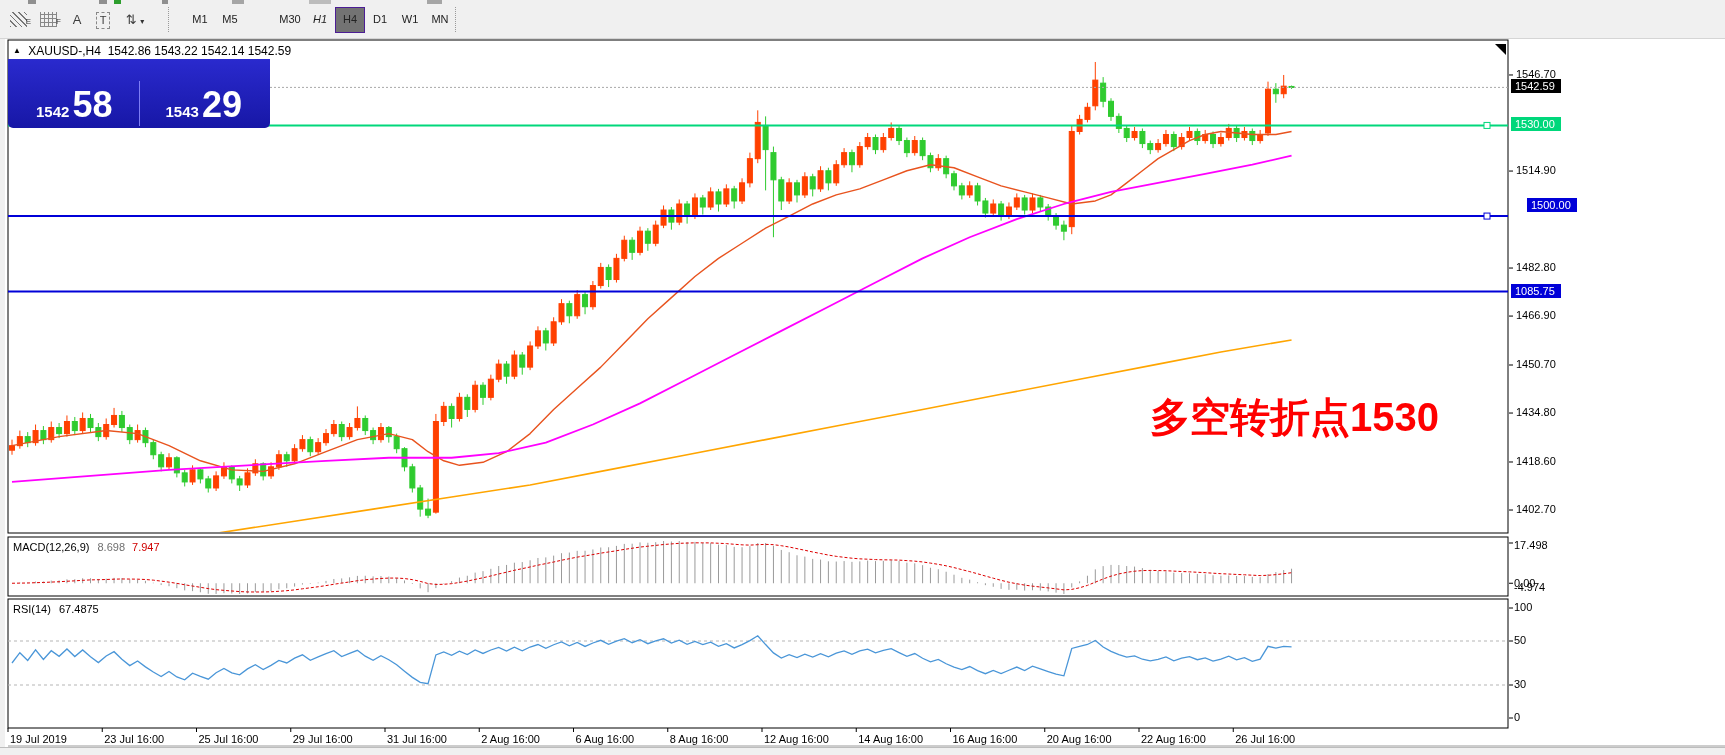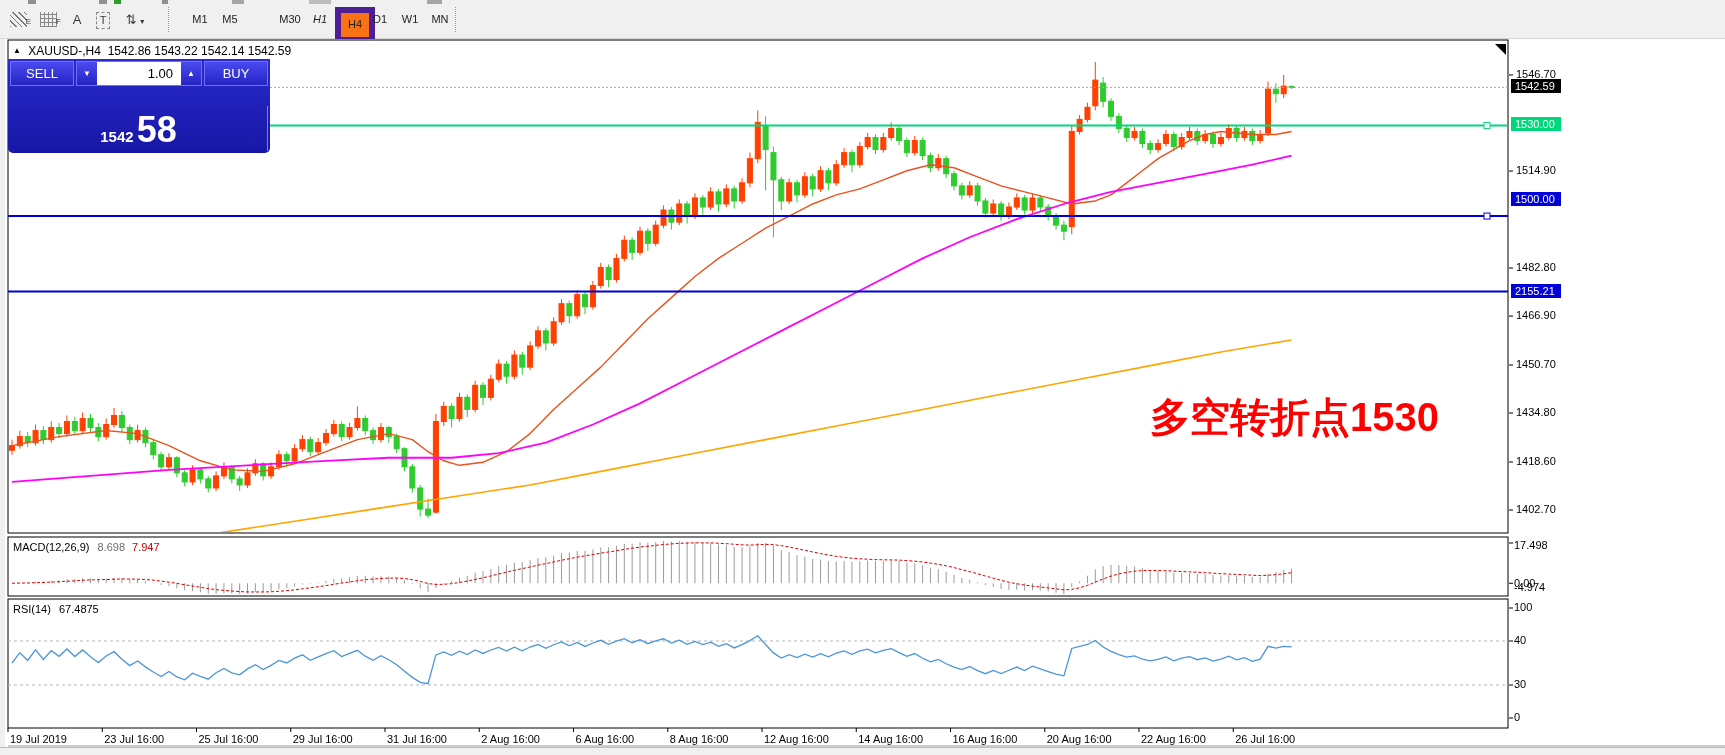--- a/index.html
+++ b/index.html
@@ -9,21 +9,21 @@
   .sliver{position:absolute;top:0;height:4px;background:#8f8f8f}
   .tool{position:absolute;top:8px;height:24px;width:26px;color:#3c3c3c;font-size:13px;text-align:center;line-height:24px;cursor:default}
   .tool .badge{position:absolute;right:1px;bottom:-2px;font-size:8px;color:#333}
   .hatch{position:absolute;left:4px;top:4px;width:17px;height:15px;
     background:repeating-linear-gradient(45deg,#777 0 1px,transparent 1px 4px)}
   .gridic{position:absolute;left:4px;top:4px;width:17px;height:15px;
     background:repeating-linear-gradient(0deg,#888 0 1px,transparent 1px 4px),repeating-linear-gradient(90deg,#888 0 1px,transparent 1px 4px)}
   .tbox{display:inline-block;border:1px dashed #888;padding:0 3px;line-height:15px;font-size:11px}
   .sep{position:absolute;top:7px;height:25px;border-left:1px dotted #9a9a9a}
   .tf{position:absolute;top:7px;width:30px;height:24px;font-size:11px;color:#222;text-align:center;line-height:24px;cursor:default}
-  .tf.active{background:#f97316;border:6px solid #4c1d95;line-height:22px;width:28px}
+  .tf.active{background:#737373;border:1px solid #4c1d95;line-height:22px;width:28px}
   
   #window{position:absolute;left:5px;top:39px;width:1720px;height:709px;background:#fff}
   #plot-svg{position:absolute;left:0;top:0}
   #hdr{position:absolute;left:13px;top:44px;font-size:12px;color:#000;white-space:nowrap}
   #hdr .tri{font-size:8px;vertical-align:2px;margin-right:4px}
   
   #trade{position:absolute;left:8px;top:59px;width:258px;background:linear-gradient(#2a2ace,#1717a6);border-radius:0 0 5px 5px;padding:2px}
   #trade .row1{display:flex;height:25px;gap:2px}
   .tbtn{flex:0 0 62px;background:linear-gradient(#4a4af0,#2424c4);border:1px solid #6f6fff;color:#fff;font-size:13px;text-align:center;line-height:24px;cursor:pointer}
   .spin{flex:1;display:flex;border:1px solid #6f6fff;background:#fff}
@@ -645,68 +645,63 @@
     <line x1="1233.25" y1="728" x2="1233.25" y2="732" stroke="#000"></line>
   </svg>
 
 <div id="hdr">
   <span class="tri">▲</span>
   <span>XAUUSD-,H4</span>&nbsp;
   <span>1542.86 1543.22 1542.14 1542.59</span>
 </div>
 
 <div id="trade">
-  <div class="row1">
-    <div class="tbtn">SELL</div>
-    <div class="spin">
-      <div class="spbtn">▼</div>
-      <input value="1.00" style="">
-      <div class="spbtn">▲</div>
-    </div>
-    <div class="tbtn">BUY</div>
-  </div>
   <div class="row2">
     <div class="quote">
       <span class="small">1542</span>
       <span class="big">58</span>
     </div>
     <div class="qdiv"></div>
+    <div class="quote">
+      <span class="small">1543</span>
+      <span class="big">29</span>
+    </div>
   </div>
 </div>
 
 <div id="annot" style="color: rgb(255, 0, 0);">多空转折点1530</div>
 
 <div class="indhdr" style="top:541px">
   <span>MACD(12,26,9)</span>
   <span class="v1">8.698</span>
   <span class="v2">7.947</span>
 </div>
 <div class="indhdr" style="top:603px">
   <span>RSI(14)</span>
   <span style="margin-left:5px">67.4875</span>
 </div>
 
 <div id="labels">
     <div class="pbadge" style="top: 117.437px; background: rgb(0, 215, 123);">1530.00</div>
-    <div class="pbadge" style="top: 192px; background: rgb(0, 0, 216);">1500.00</div>
-    <div class="pbadge" style="top: 283.597px; background: rgb(0, 0, 216);">2155.21</div>
+    <div class="pbadge" style="top: 198px; background: rgb(0, 0, 216); margin-left: 16px;">1500.00</div>
+    <div class="pbadge" style="top: 283.597px; background: rgb(0, 0, 216);">1085.75</div>
     <div class="pbadge" style="top: 79.4011px; background: rgb(0, 0, 0);">1542.59</div>
     <div class="pricelab" style="top: 67.9843px;">1546.70</div>
     <div class="pricelab" style="top: 164.055px; text-align: center;">1514.90</div>
     <div class="pricelab" style="top: 261.033px;">1482.80</div>
     <div class="pricelab" style="top: 309.068px;">1466.90</div>
     <div class="pricelab" style="top: 358.01px;">1450.70</div>
     <div class="pricelab" style="top: 406.045px;">1434.80</div>
     <div class="pricelab" style="top: 454.987px;">1418.60</div>
     <div class="pricelab" style="top: 503.023px;">1402.70</div>
     <div class="axlab" style="top: 539px;">17.498</div>
     <div class="axlab" style="top: 577.252px;">0.00</div>
     <div class="axlab" style="top: 581px;">-4.974</div>
     <div class="axlab" style="top: 601px;">100</div>
-    <div class="axlab" style="top: 634px;">40</div>
+    <div class="axlab" style="top: 634px;">50</div>
     <div class="axlab" style="top: 678px;">30</div>
     <div class="axlab" style="top: 711px;">0</div>
     <div class="timelab" style="left: 10px;">19 Jul 2019</div>
     <div class="timelab" style="left: 104.25px;">23 Jul 16:00</div>
     <div class="timelab" style="left: 198.5px;">25 Jul 16:00</div>
     <div class="timelab" style="left: 292.75px;">29 Jul 16:00</div>
     <div class="timelab" style="left: 387px;">31 Jul 16:00</div>
     <div class="timelab" style="left: 481.25px;">2 Aug 16:00</div>
     <div class="timelab" style="left: 575.5px;">6 Aug 16:00</div>
     <div class="timelab" style="left: 669.75px;">8 Aug 16:00</div>

